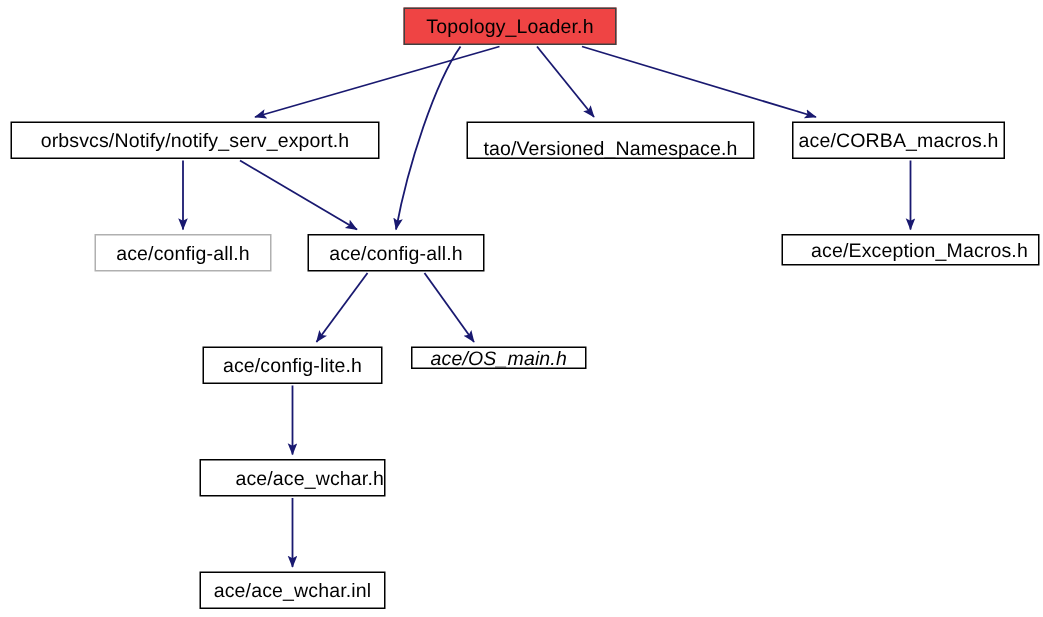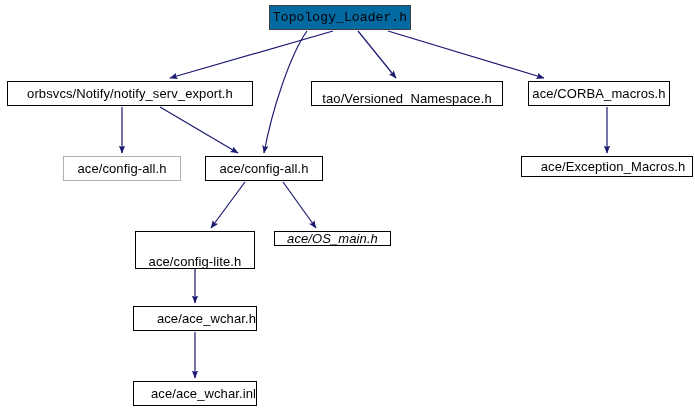--- a/index.html
+++ b/index.html
@@ -32,23 +32,22 @@
     background: #ffffff;
     border: 1px solid #000000;
     color: #000000;
     font-size: 13px;
     line-height: 1;
     white-space: nowrap;
     letter-spacing: 0.1px;
     z-index: 2;
   }
   .node.root {
-    background: #0369a1;
+    background: #ef4444;
     border: 1px solid #404040;
-    font-family: Liberation Mono, monospace;
   }
   .node.muted {
     border: 1px solid #b0b0b0;
   }
 </style>
 </head>
 <body>
 
 <div id="canvas">
 
@@ -88,27 +87,27 @@
       </div>
       <div class="node muted" style="left: 63px; top: 156px; width: 118px; height: 25px;">
         <span>ace/config-all.h</span>
       </div>
       <div class="node" style="left: 205px; top: 156px; width: 118px; height: 25px;">
         <span>ace/config-all.h</span>
       </div>
       <div class="node" style="left: 521px; top: 156px; width: 172px; height: 21px; padding-left: 12px;">
         <span>ace/Exception_Macros.h</span>
       </div>
-      <div class="node" style="left: 135px; top: 231px; width: 120px; height: 38px; align-items: flex-end;">
+      <div class="node" style="left: 135px; top: 231px; width: 120px; height: 25px;">
         <span>ace/config-lite.h</span>
       </div>
       <div class="node" style="left: 274px; top: 231px; width: 117px; height: 15px; font-style: italic;">
         <span>ace/OS_main.h</span>
       </div>
       <div class="node" style="left: 133px; top: 306px; width: 124px; height: 25px; justify-content: flex-end;">
         <span>ace/ace_wchar.h</span>
       </div>
-      <div class="node" style="left: 133px; top: 381px; width: 124px; height: 25px; justify-content: flex-end;">
+      <div class="node" style="left: 133px; top: 381px; width: 124px; height: 25px;">
         <span>ace/ace_wchar.inl</span>
       </div>
     </div>
 
 </div>
 
 </body></html>

